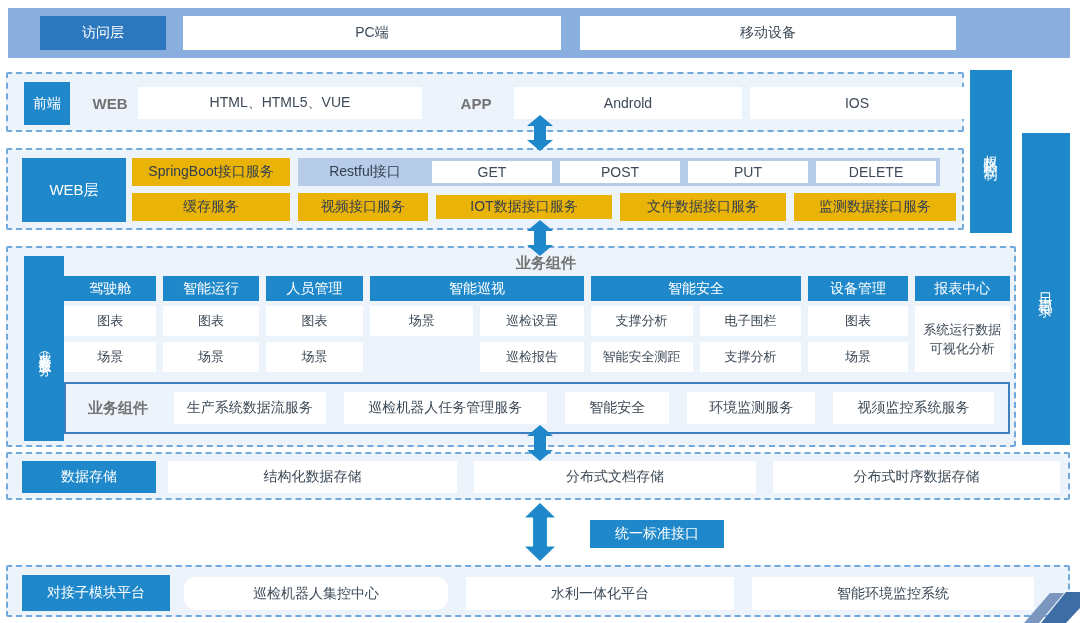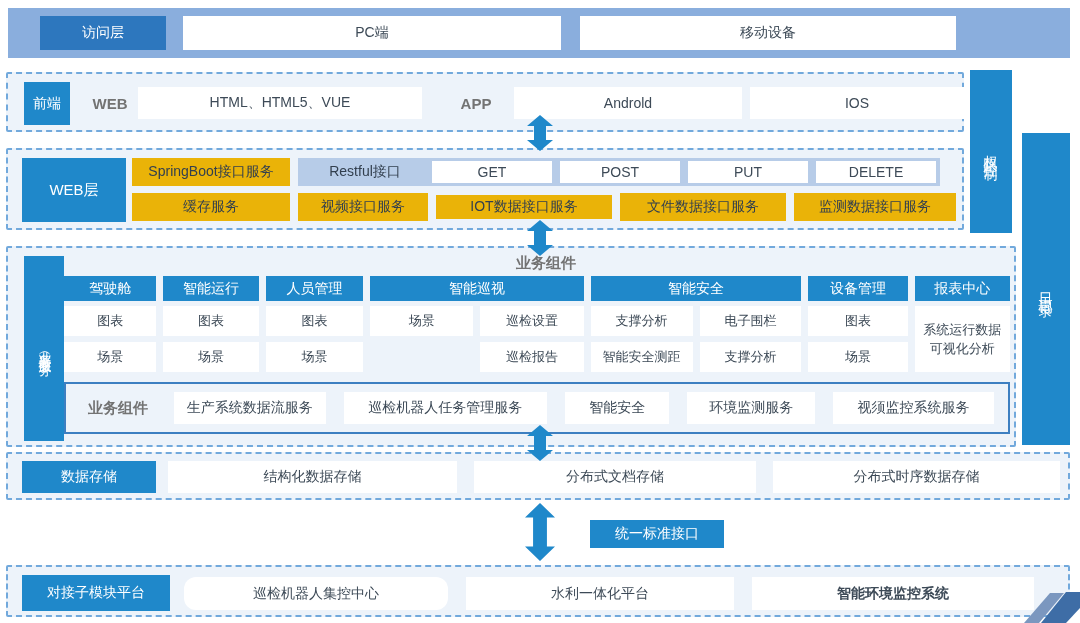--- a/index.html
+++ b/index.html
@@ -301,21 +301,21 @@
     <div class="abs box-blue center" style="left:14px;top:8px;width:148px;height:36px;">
       <span>对接子模块平台</span>
     </div>
     <div class="abs rowflex" style="left:176px;top:10px;width:850px;height:33px;gap:18px;">
       <div class="center box-white" style="flex:262;height:33px;border-radius:12px;">
         <span>巡检机器人集控中心</span>
         </div>
       <div class="center box-white" style="flex:266;height:33px;">
         <span>水利一体化平台</span>
         </div>
-      <div class="center box-white" style="flex:280;height:33px;font-weight:bold;">
+      <div class="center box-white" style="flex:280;height:33px;">
         <span>智能环境监控系统</span>
         </div>
     </div>
   </div>
 
   <svg class="arrow" style="left:527px;top:115px;" width="26" height="36" viewBox="0 0 26 36">
     <polygon points="13,0 26,11 19,11 19,25 26,25 13,36 0,25 7,25 7,11 0,11" fill="#1f88ca"></polygon>
   </svg>
   <svg class="arrow" style="left:527px;top:220px;" width="26" height="36" viewBox="0 0 26 36">
     <polygon points="13,0 26,11 19,11 19,25 26,25 13,36 0,25 7,25 7,11 0,11" fill="#1f88ca"></polygon>

